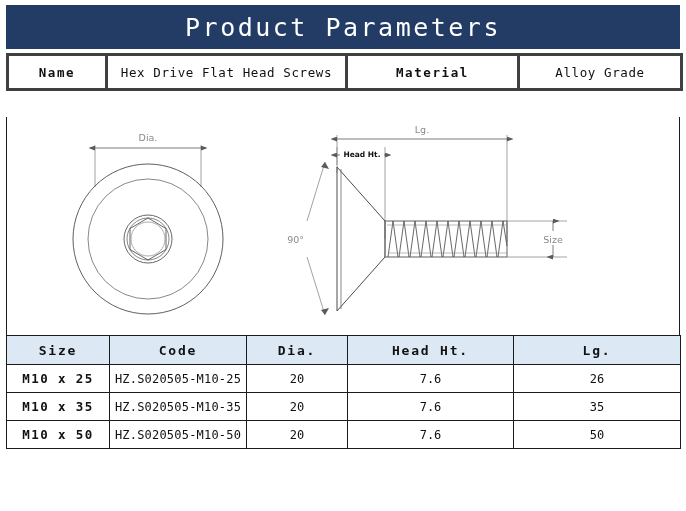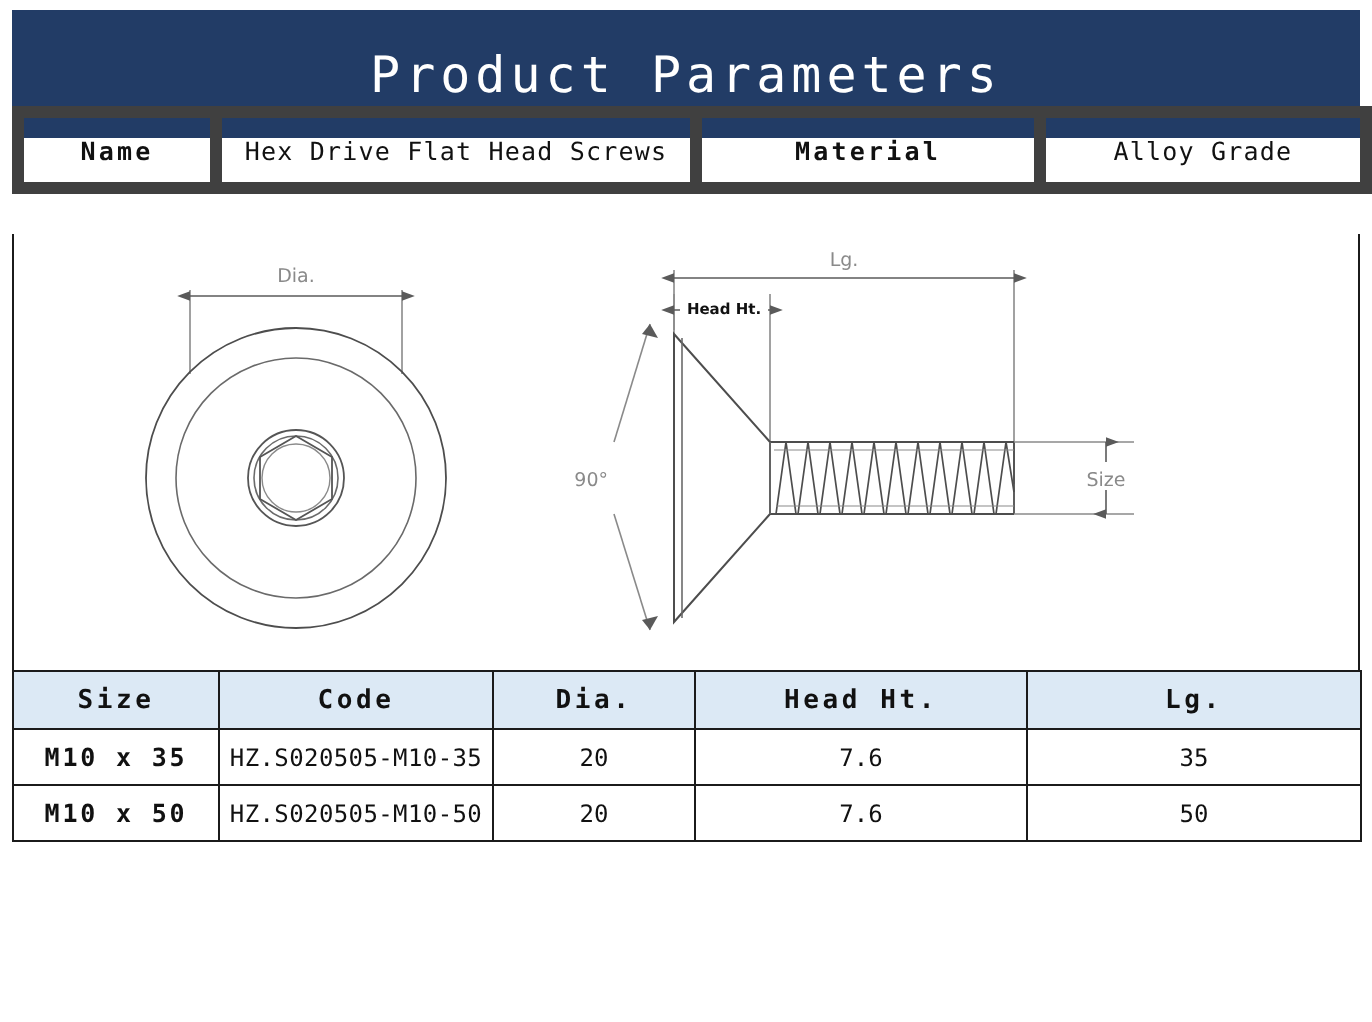--- a/index.html
+++ b/index.html
@@ -18,21 +18,21 @@
     overflow: hidden;
     box-sizing: border-box;
   }
 
   
   .title-banner {
     position: absolute;
     left: 6px;
     top: 5px;
     width: 674px;
-    height: 64px;
+    height: 44px;
     background: #223c66;
     display: flex;
     align-items: center;
     justify-content: center;
   }
   .title-banner .title-text {
     color: #ffffff;
     font-family: "DejaVu Sans Mono", monospace;
     font-size: 25px;
     letter-spacing: 2.5px;
@@ -42,21 +42,21 @@
   
   .spec-table {
     position: absolute;
     left: 6px;
     top: 53px;
     width: 674px;
     border-collapse: collapse;
     table-layout: fixed;
   }
   .spec-table td {
-    border: 6px solid #404040;
+    border: 3px solid #404040;
     height: 32px;
     text-align: center;
     vertical-align: middle;
     font-family: "DejaVu Sans Mono", monospace;
     font-size: 12.5px;
     color: #111111;
     padding: 0 2px;
     overflow: hidden;
     white-space: nowrap;
   }
@@ -283,20 +283,27 @@
       <tr>
         <th>Size</th>
         <th>Code</th>
         <th>Dia.</th>
         <th>Head Ht.</th>
         <th>Lg.</th>
       </tr>
     </thead>
     <tbody>
       <tr>
+        <td class="size-cell">M10 x 25</td>
+        <td class="code-cell">HZ.S020505-M10-25</td>
+        <td>20</td>
+        <td>7.6</td>
+        <td>26</td>
+      </tr>
+      <tr>
         <td class="size-cell">M10 x 35</td>
         <td class="code-cell">HZ.S020505-M10-35</td>
         <td>20</td>
         <td>7.6</td>
         <td>35</td>
       </tr>
       <tr>
         <td class="size-cell">M10 x 50</td>
         <td class="code-cell">HZ.S020505-M10-50</td>
         <td>20</td>

